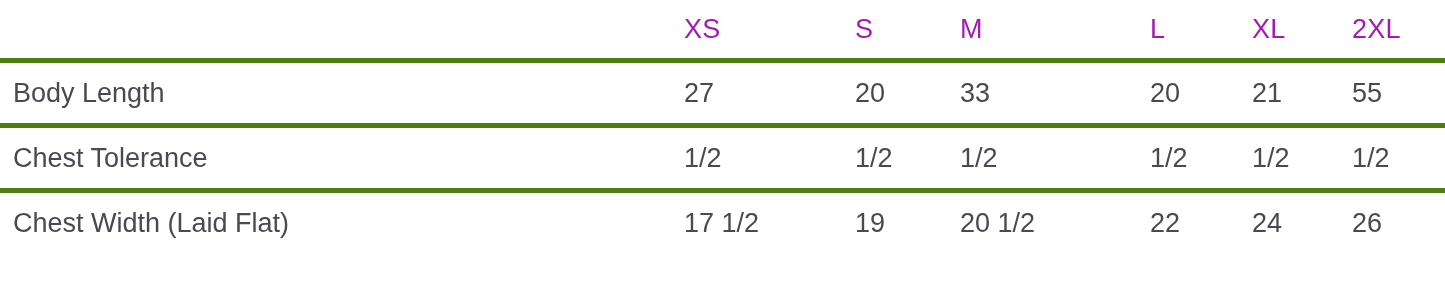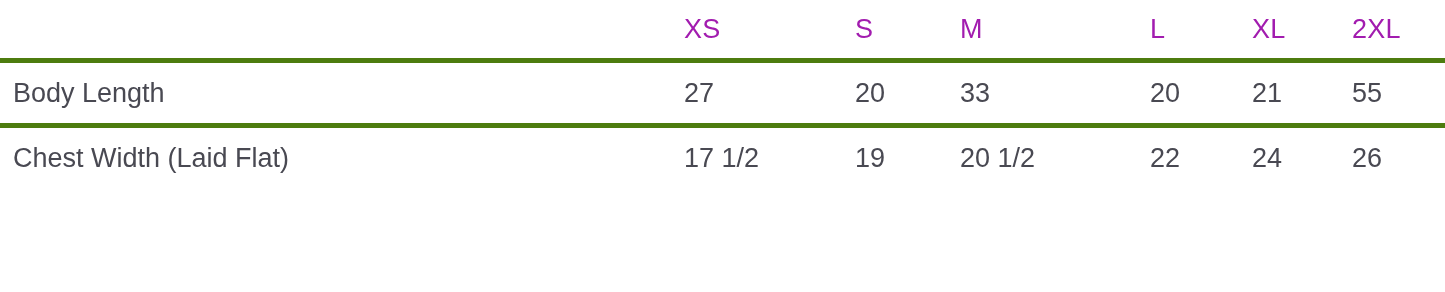--- a/index.html
+++ b/index.html
@@ -100,20 +100,29 @@
       <td class="label-cell">Body Length</td>
       <td class="value-cell">27</td>
       <td class="value-cell">20</td>
       <td class="value-cell">33</td>
       <td class="value-cell">20</td>
       <td class="value-cell">21</td>
       <td class="value-cell">55</td>
     </tr>
 
 
+    <tr class="body-row">
+      <td class="label-cell">Chest Tolerance</td>
+      <td class="value-cell">1/2</td>
+      <td class="value-cell">1/2</td>
+      <td class="value-cell">1/2</td>
+      <td class="value-cell">1/2</td>
+      <td class="value-cell">1/2</td>
+      <td class="value-cell">1/2</td>
+    </tr>
 
     <tr class="body-row">
       <td class="label-cell">Chest Width (Laid Flat)</td>
       <td class="value-cell">17 1/2</td>
       <td class="value-cell">19</td>
       <td class="value-cell">20 1/2</td>
       <td class="value-cell">22</td>
       <td class="value-cell">24</td>
       <td class="value-cell">26</td>
     </tr>

